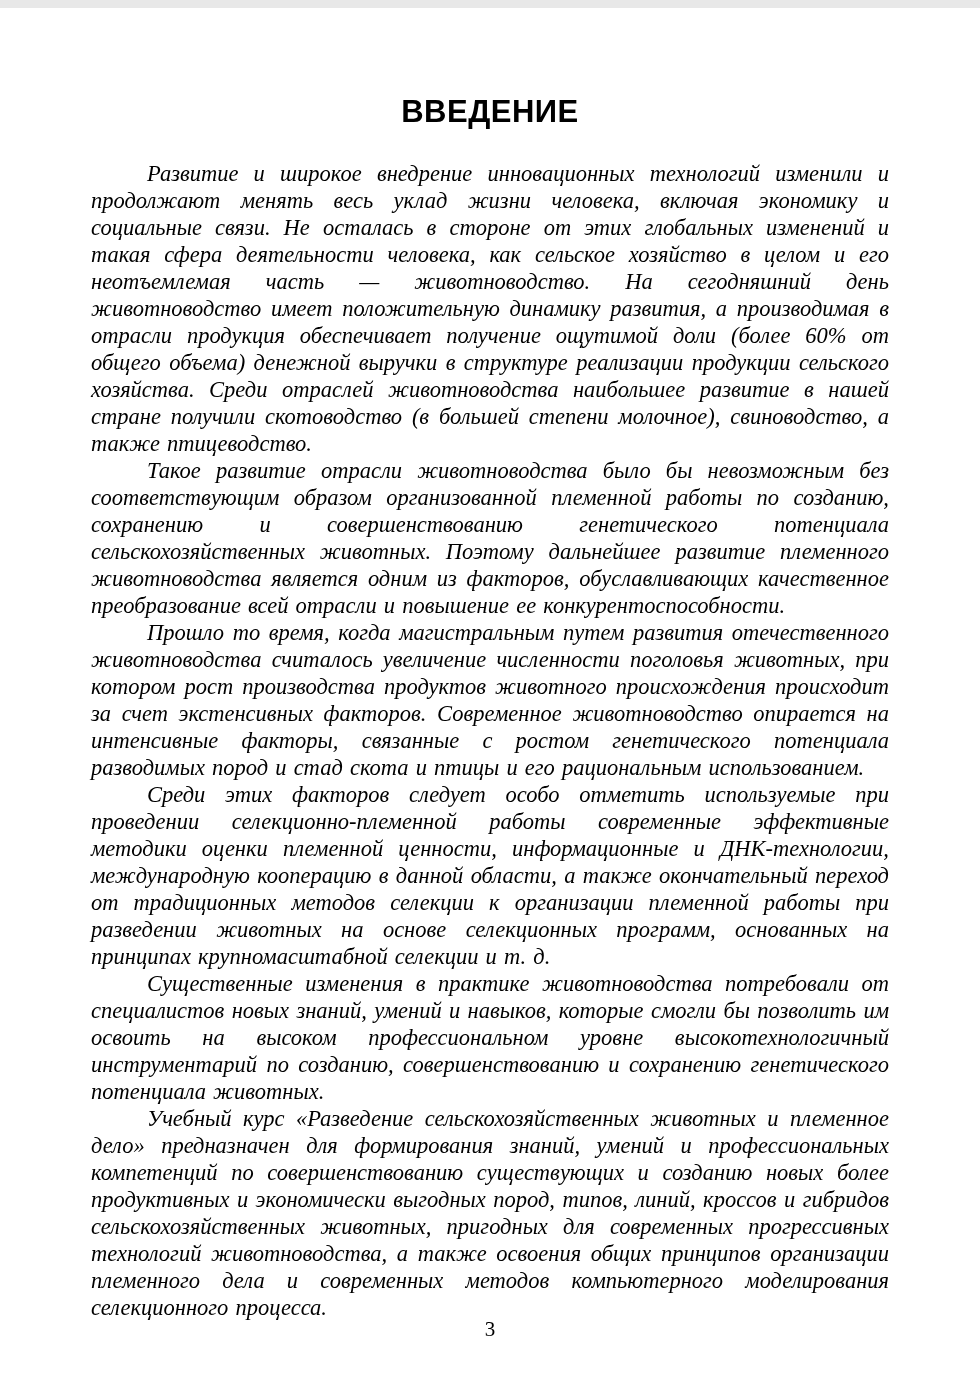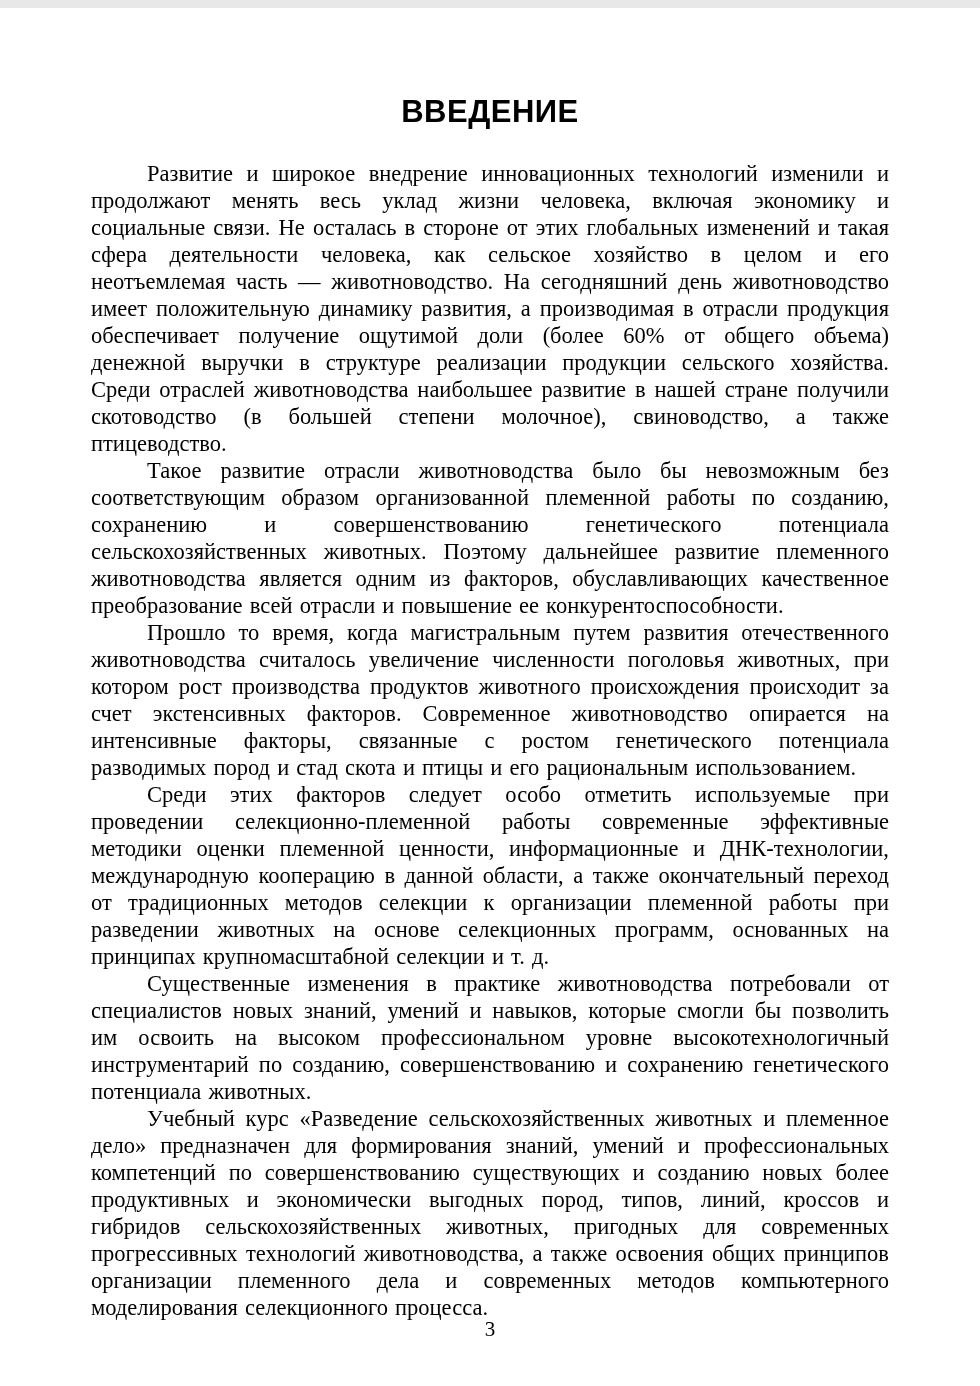--- a/index.html
+++ b/index.html
@@ -29,20 +29,21 @@
   .content {
     width: 798px;
     margin: 30px auto 0 auto;
     font-family: "Liberation Serif", serif;
     font-size: 22.5px;
     line-height: 27px;
     text-align: justify;
     color: #000000;
     word-spacing: 1.5px;
     hyphens: auto;
+    font-style: italic;
     -webkit-hyphens: auto;
   }
   .content p {
     margin: 0;
     text-indent: 56px;
   }
   .page-number {
     position: absolute;
     left: 0;
     bottom: 52px;

